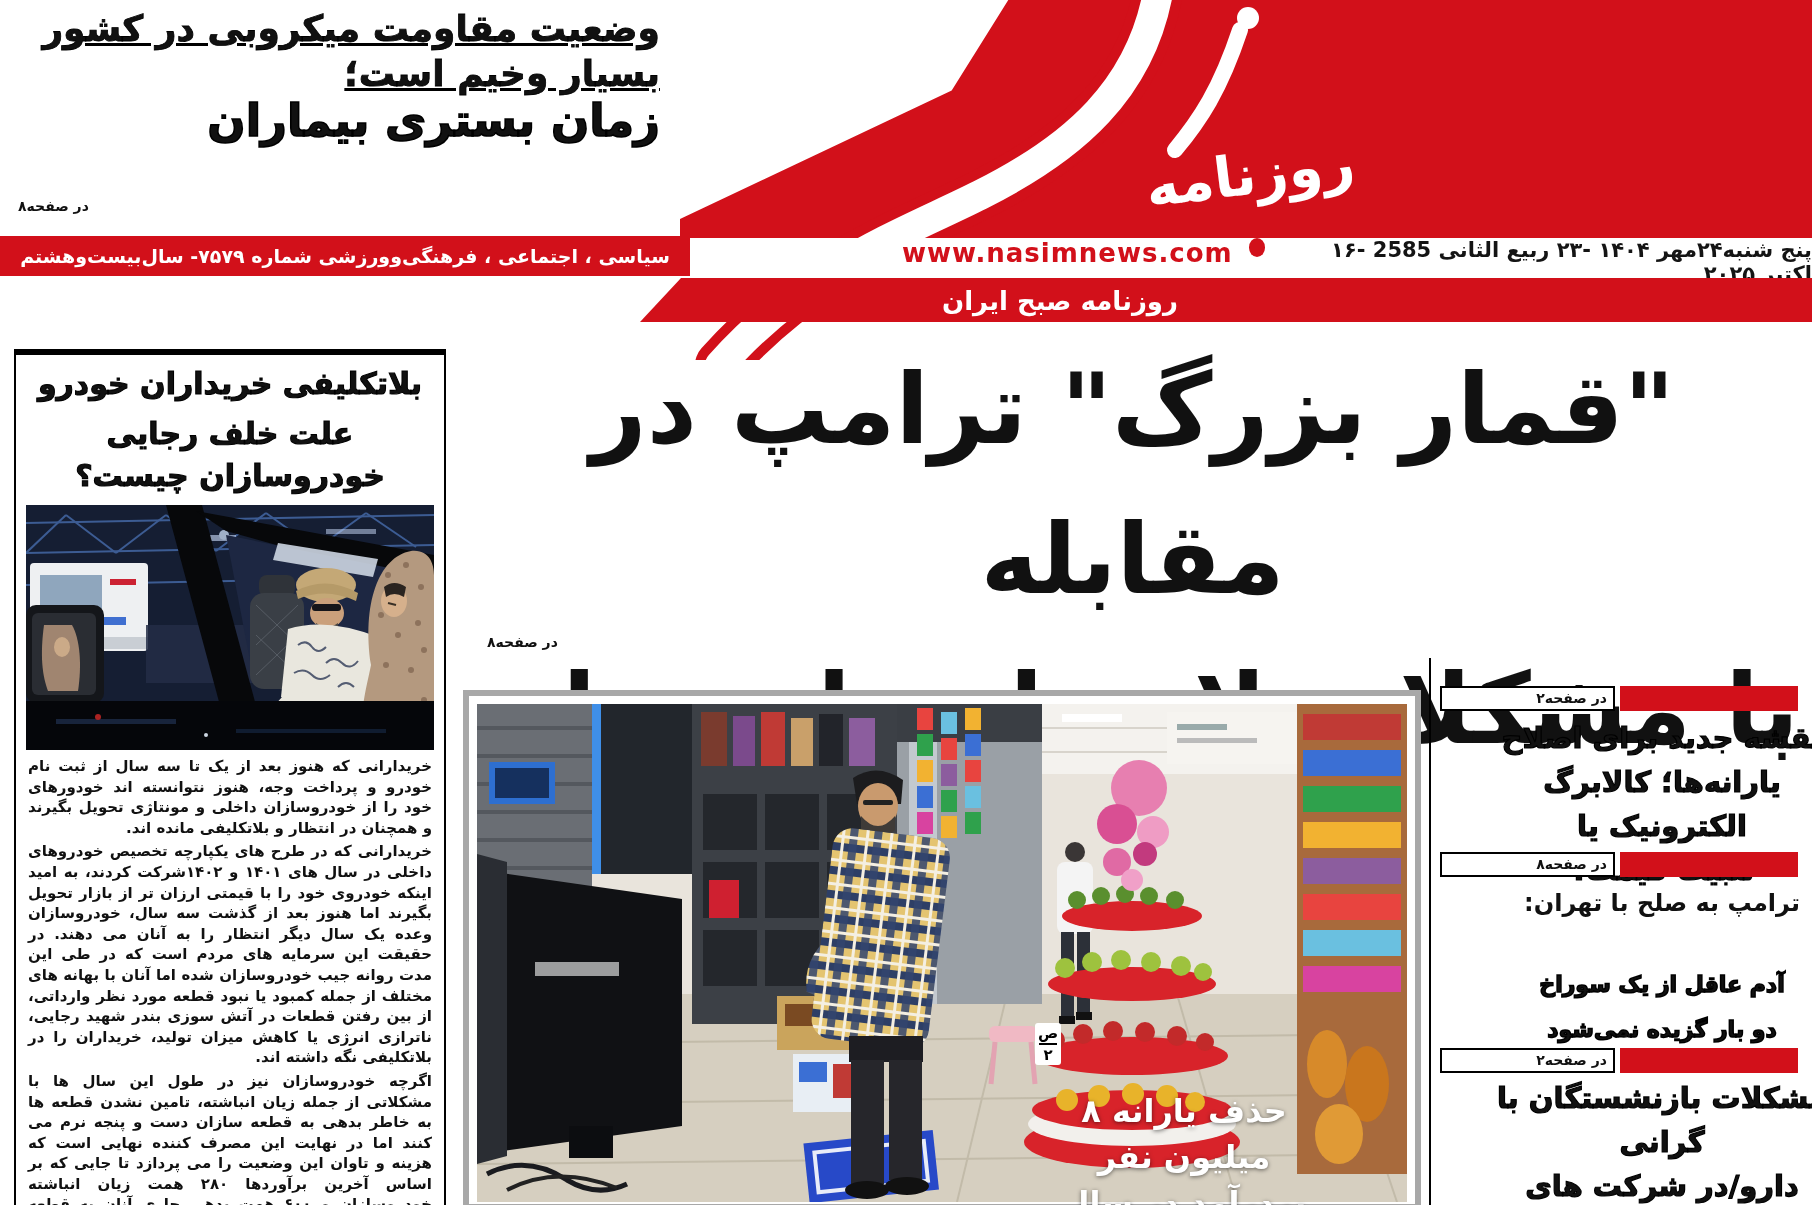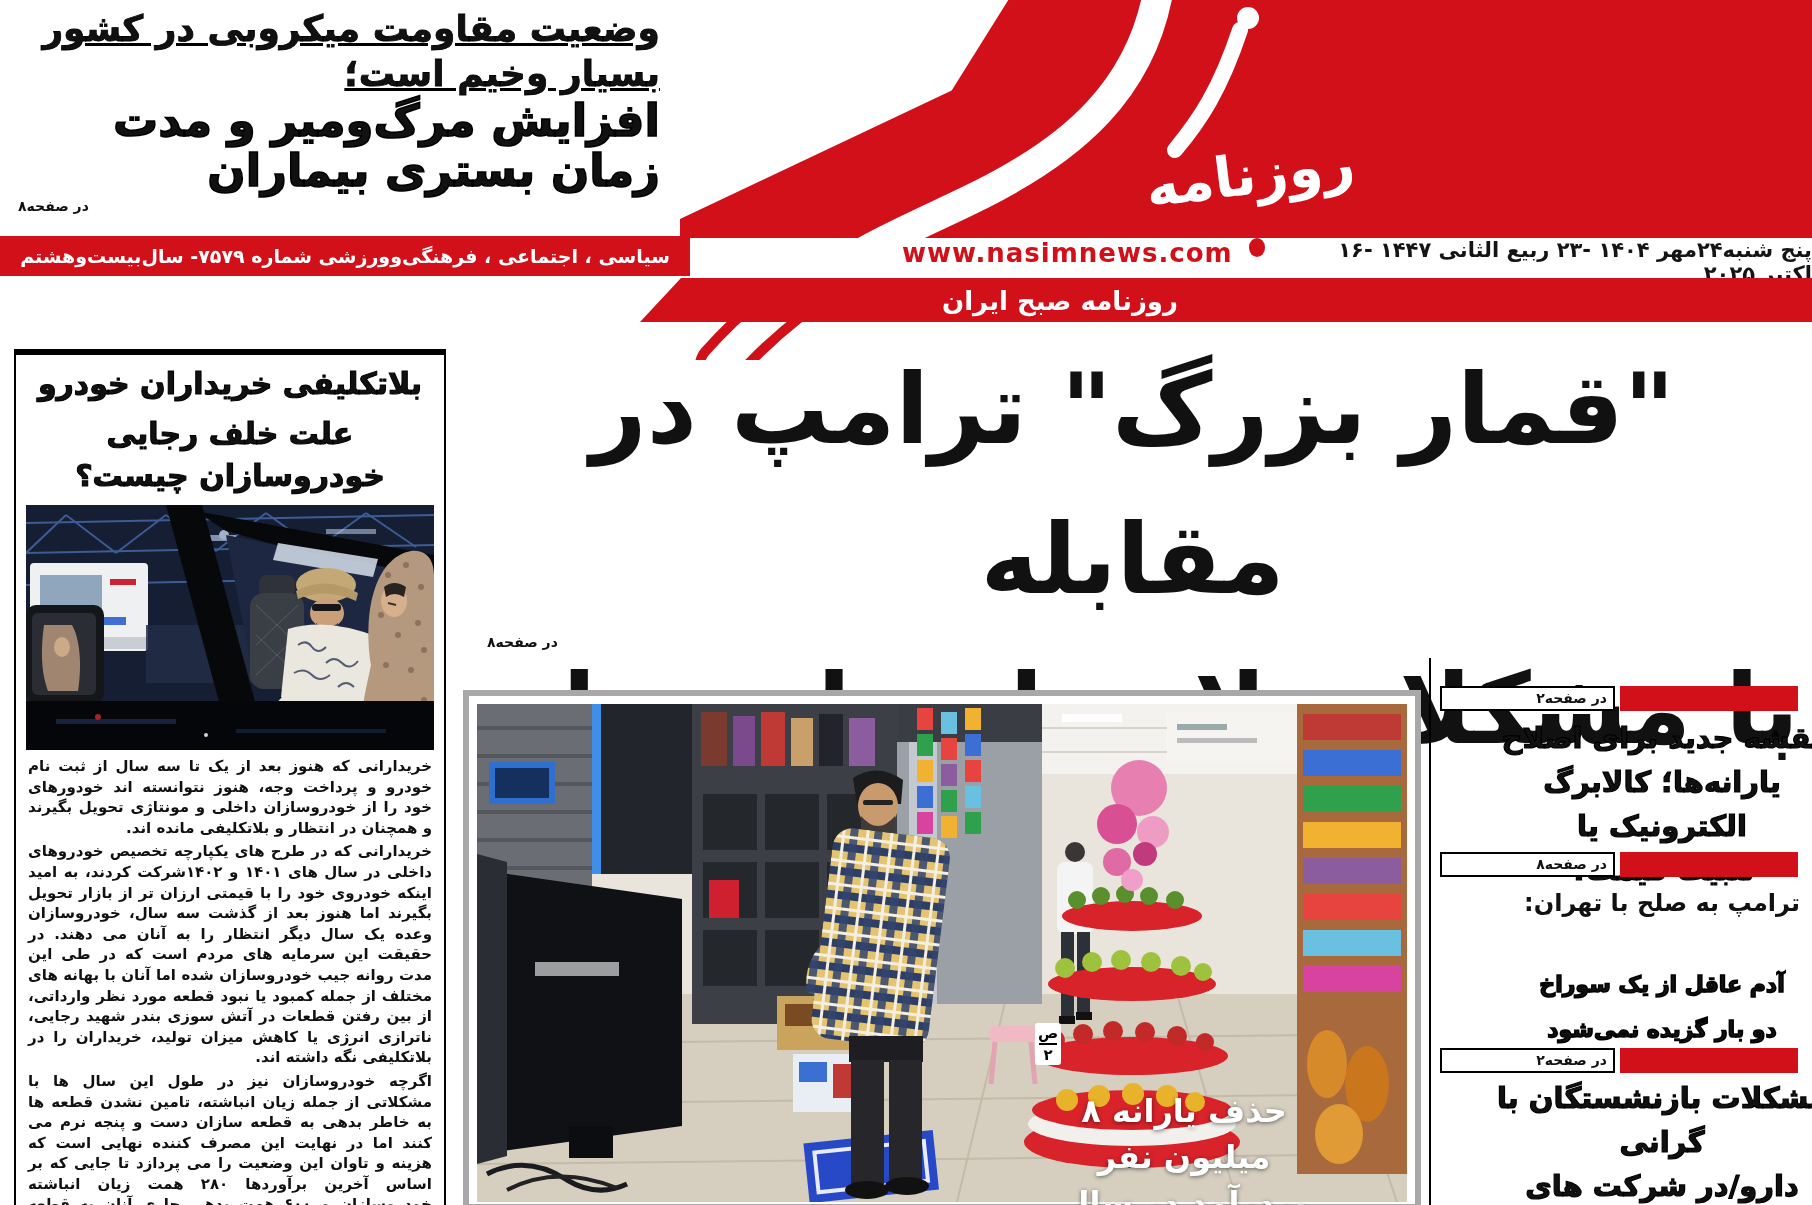--- a/index.html
+++ b/index.html
@@ -56,41 +56,40 @@
   .big2{font-size:22px;line-height:45px;-webkit-text-stroke:1.5px #000;}
 </style>
 </head>
 <body>
 
 <div id="page">
 
   <div class="abs" id="topleft-story">
     <div class="dek">وضعیت مقاومت میکروبی در کشور</div>
     <div class="dek">بسیار وخیم است؛</div>
-    <div class="ttl">افزایش مرگ‌ومیر و مدت</div>
     <div class="ttl">زمان بستری بیماران</div>
   </div>
   <div class="abs pageref-sm" style="left:18px;top:198px;">در صفحه۸</div>
 
   <div class="abs" id="infobar">سیاسی ، اجتماعی ، فرهنگی‌وورزشی شماره ۷۵۷۹- سال‌بیست‌وهشتم -تک‌شماره ۲۰۰۰۰تومان</div>
   <div class="abs" id="logoblock"></div>
 
   <svg class="abs" style="left:600px;top:0;pointer-events:none;" width="700" height="360" viewBox="0 0 700 360">
     <path d="M 560 -20 C 545 90, 470 150, 380 195 C 300 235, 210 265, 120 365" fill="none" stroke="#d2101a" stroke-width="50" stroke-linecap="round"></path>
     <path d="M 560 -20 C 545 90, 470 150, 380 195 C 300 235, 210 265, 120 365" fill="none" stroke="#ffffff" stroke-width="30" stroke-linecap="round"></path>
     <path d="M 640 30 C 620 90, 600 120, 575 150" fill="none" stroke="#fff" stroke-width="16" stroke-linecap="round"></path>
     <circle cx="648" cy="18" r="11" fill="#fff"></circle>
   </svg>
 
   <div class="abs" id="logoword">روزنامه</div>
 
   <div class="abs" id="whiteband">
     <span id="site-url">www.nasimnews.com</span>
     <span id="url-dot"></span>
-    <span id="dateline">پنج شنبه۲۴مهر ۱۴۰۴ -۲۳ ربیع الثانی ۱۴۴۷ -۱۶ اکتبر ۲۰۲۵</span>
+    <span id="dateline">پنج شنبه۲۴مهر ۱۴۰۴ -۲۳ ربیع الثانی 2585 -۱۶ اکتبر ۲۰۲۵</span>
   </div>
 
   <div class="abs" id="tagband"></div>
   <div class="abs" id="tagline">روزنامه صبح ایران</div>
 
   <div class="abs" id="lead">
     <div class="l">"قمار بزرگ" ترامپ در مقابله</div>
     <div class="l">با مشکلات لاینحل خاورمیانه</div>
   </div>
   <div class="abs pageref-sm" id="lead-pageref">در صفحه۸</div>

